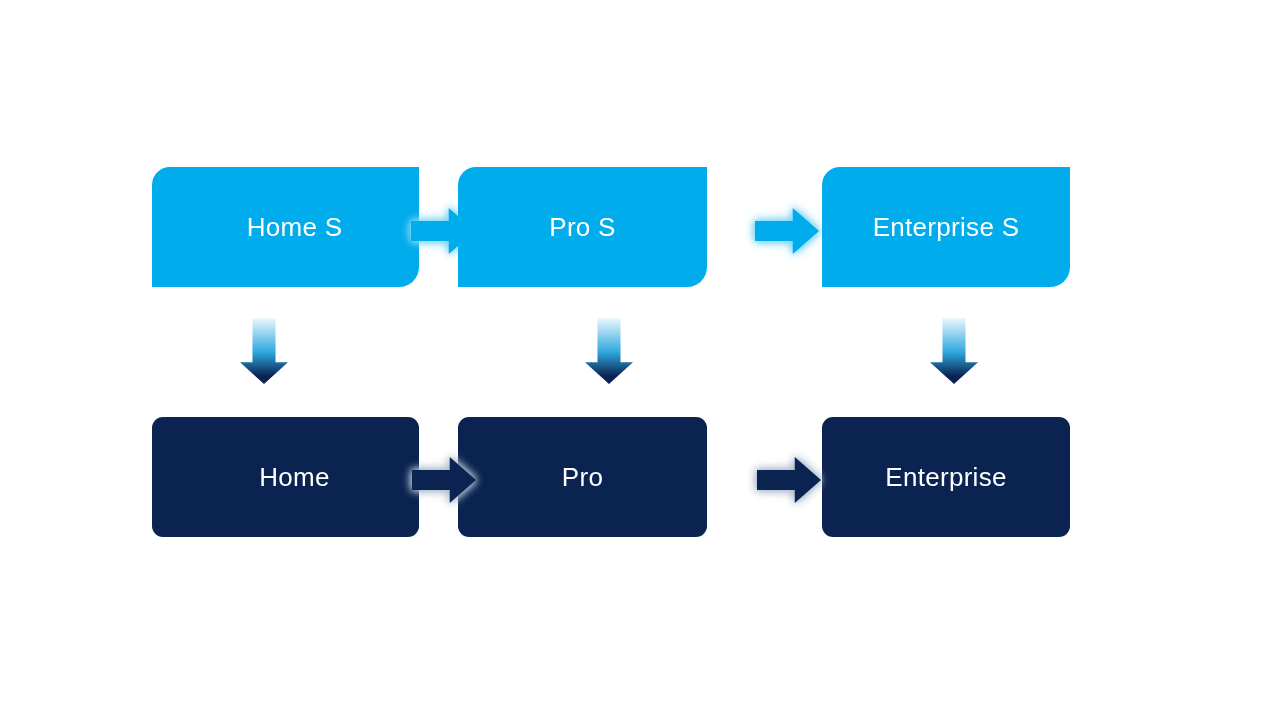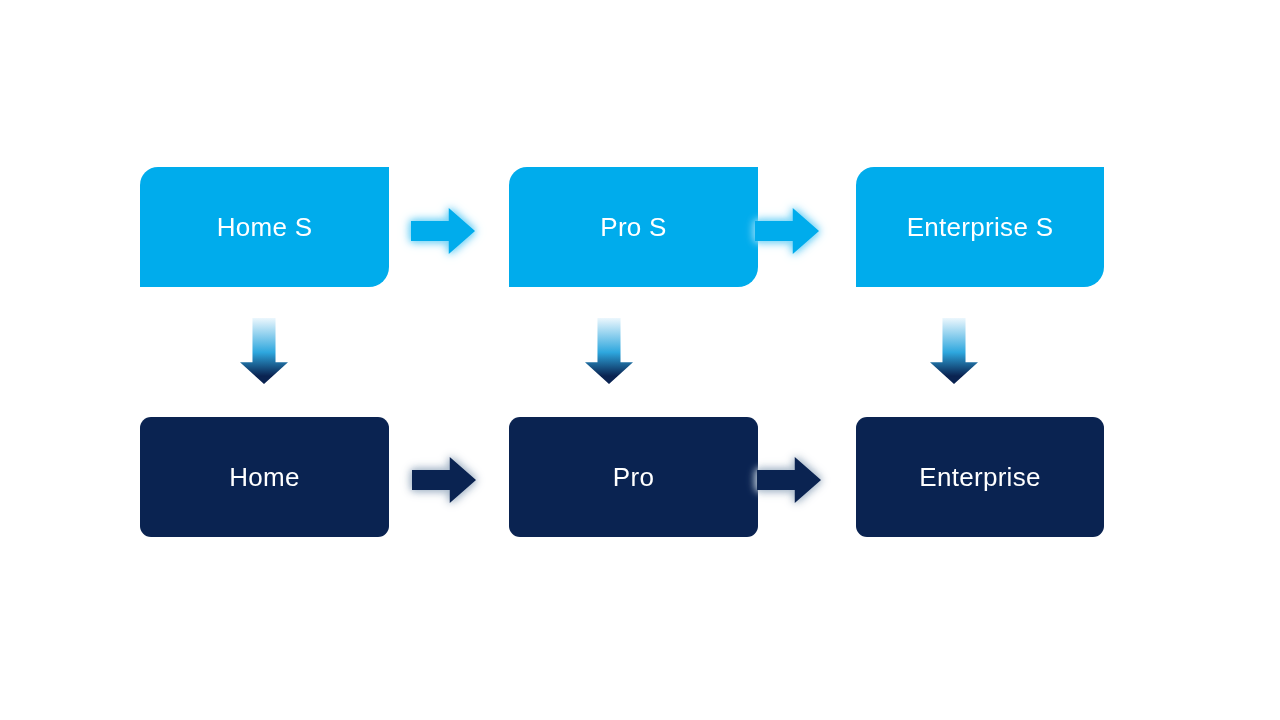--- a/index.html
+++ b/index.html
@@ -52,23 +52,23 @@
   .arrow-down{
     position:absolute;
     width:48px;height:66px;
     clip-path:polygon(26% 0,74% 0,74% 67%,100% 67%,50% 100%,0 67%,26% 67%);
     background:linear-gradient(180deg,
       var(--down_light) 0%,
       var(--down_mid) 52%,
       var(--navy) 88%);
   }
   
-  .col0 .box{left:140px;}
-  .col1 .box{left:509px;}
-  .col2 .box{left:856px;width:248px;}
+  .col0 .box{left:152px;padding-left:18px;}
+  .col1 .box{left:458px;}
+  .col2 .box{left:822px;width:248px;}
   .box.top{top:167px;}
   .box.bottom{top:417px;}
   #down-arrow-0{left:240px;top:318px;}
   #down-arrow-1{left:585px;top:318px;}
   #down-arrow-2{left:930px;top:318px;}
   #right-arrow-top-0{left:411px;top:208px;}
   #right-arrow-top-1{left:755px;top:208px;}
   #right-arrow-bottom-0{left:412px;top:457px;}
   #right-arrow-bottom-1{left:757px;top:457px;}
 </style>

